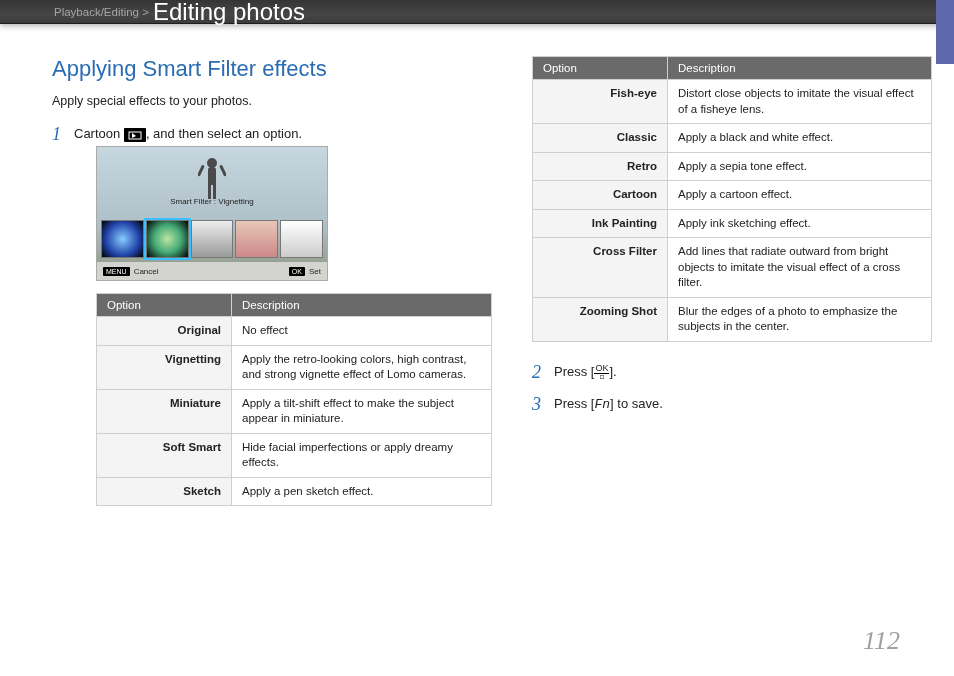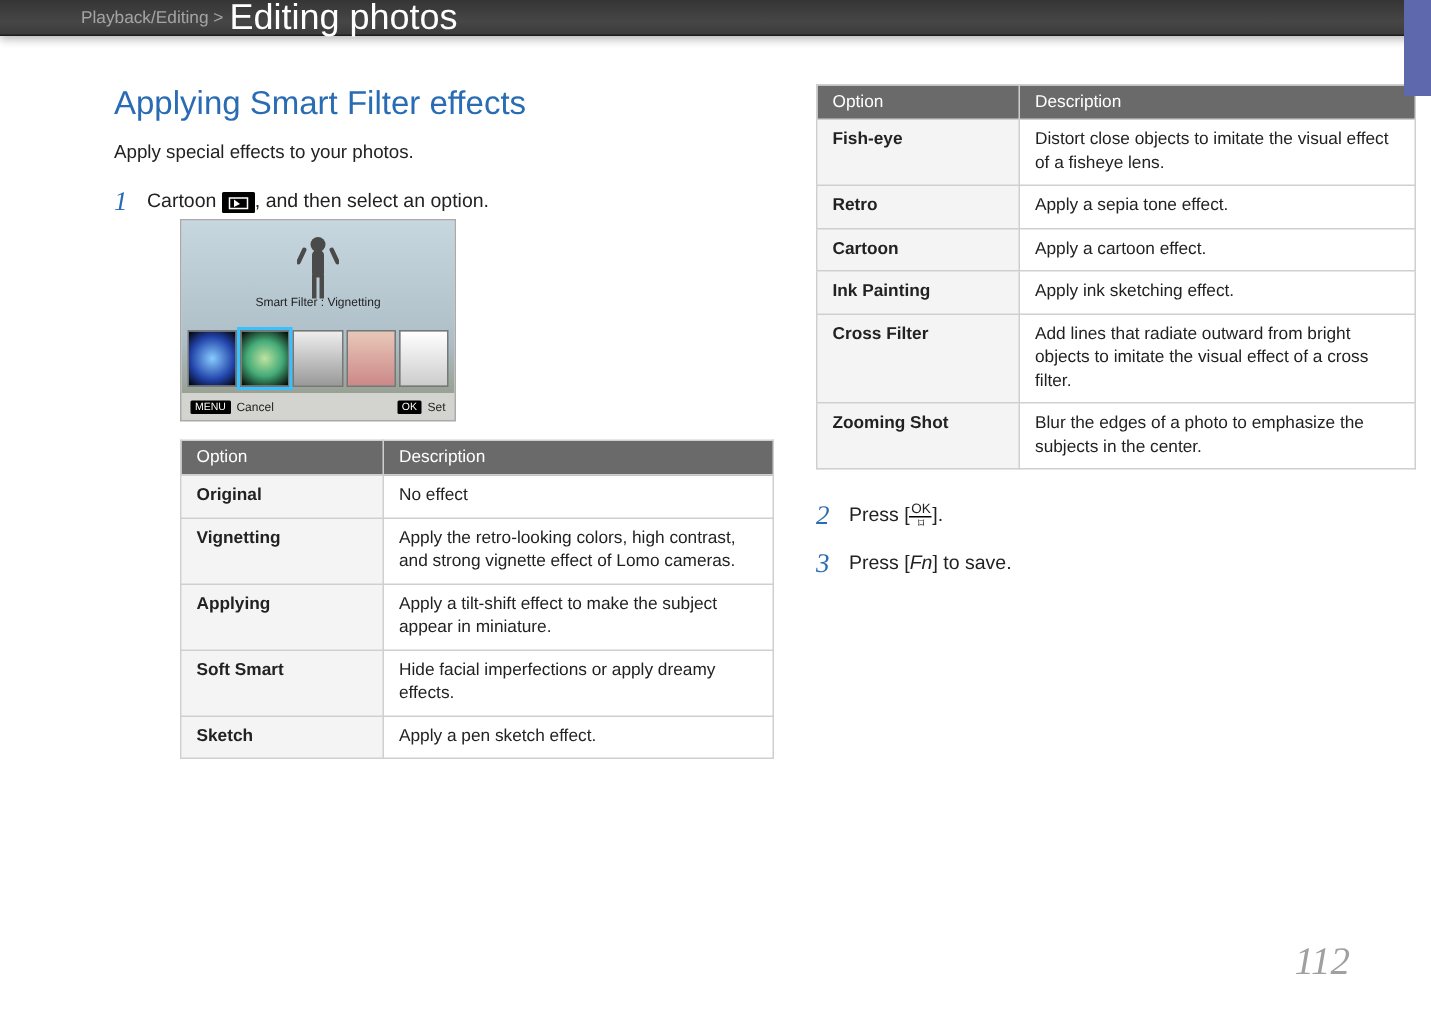--- a/index.html
+++ b/index.html
@@ -35,22 +35,21 @@
     position: absolute;
     right: 0;
     top: 0;
     width: 18px;
     height: 64px;
     background: #5e69ad;
   }
   .content {
     display: flex;
     padding: 32px 48px 0 52px;
-    gap: 28px;
-    margin-left: 24px;
+    gap: 40px;
   }
   .col { flex: 1; min-width: 0; }
   .col-left { flex: 0 0 440px; }
   .col-right { flex: 0 0 400px; }
   h1.section-title {
     font-size: 22px;
     font-weight: 400;
     color: #2a6cb3;
     margin: 0 0 12px 0;
   }
@@ -129,26 +128,27 @@
   table.opt td {
     border: 1px solid #cfcfcf;
     padding: 6px 10px;
     vertical-align: top;
     line-height: 1.35;
   }
   table.opt td:first-child {
     background: #f4f4f4;
     font-weight: 600;
     width: 135px;
+    text-align: right;
   }
   table.opt.left { margin-left: 22px; width: calc(100% - 22px); }
 
   
   .camera-screen {
-    width: 184px;
+    width: 232px;
     height: 135px;
     border: 1px solid #aaa;
     margin: 4px 0 12px 22px;
     background: linear-gradient(to bottom, #c7d7e0 0%, #aebfc8 60%, #8d9279 100%);
     position: relative;
     overflow: hidden;
   }
   .camera-screen .silhouette {
     position: absolute;
     left: 50%; top: 8px;
@@ -266,21 +266,21 @@
           <tbody>
             <tr>
                 <td>Original</td>
                 <td>No effect</td>
               </tr>
             <tr>
                 <td>Vignetting</td>
                 <td>Apply the retro-looking colors, high contrast, and strong vignette effect of Lomo cameras.</td>
               </tr>
             <tr>
-                <td>Applying</td>
+                <td>Miniature</td>
                 <td>Apply a tilt-shift effect to make the subject appear in miniature.</td>
               </tr>
             <tr>
                 <td>Soft Smart</td>
                 <td>Hide facial imperfections or apply dreamy effects.</td>
               </tr>
             <tr>
                 <td>Sketch</td>
                 <td>Apply a pen sketch effect.</td>
               </tr>
@@ -297,20 +297,24 @@
           <th>Option</th>
           <th>Description</th>
         </tr>
       </thead>
       <tbody>
         <tr>
             <td>Fish-eye</td>
             <td>Distort close objects to imitate the visual effect of a fisheye lens.</td>
           </tr>
         <tr>
+            <td>Classic</td>
+            <td>Apply a black and white effect.</td>
+          </tr>
+        <tr>
             <td>Retro</td>
             <td>Apply a sepia tone effect.</td>
           </tr>
         <tr>
             <td>Cartoon</td>
             <td>Apply a cartoon effect.</td>
           </tr>
         <tr>
             <td>Ink Painting</td>
             <td>Apply ink sketching effect.</td>
@@ -324,20 +328,20 @@
             <td>Blur the edges of a photo to emphasize the subjects in the center.</td>
           </tr>
       </tbody>
     </table>
 
     <ol class="steps" start="2" style="margin-top:22px;counter-reset:step 1">
       <li>
         <span>Press [</span><span class="ok-fraction"><span class="top">OK</span><span class="bot">⌑</span></span><span>].</span>
       </li>
       <li>
-        <span>Press [</span><span style="font-family:Liberation Sans, sans-serif;font-style:italic">Fn</span><span>] to save.</span>
+        <span>Press [</span><span style="font-family:Liberation Mono, monospace;font-style:italic">Fn</span><span>] to save.</span>
       </li>
     </ol>
   </div>
 
 </div>
 
 <div class="page-num">112</div>
 
 </body></html>

